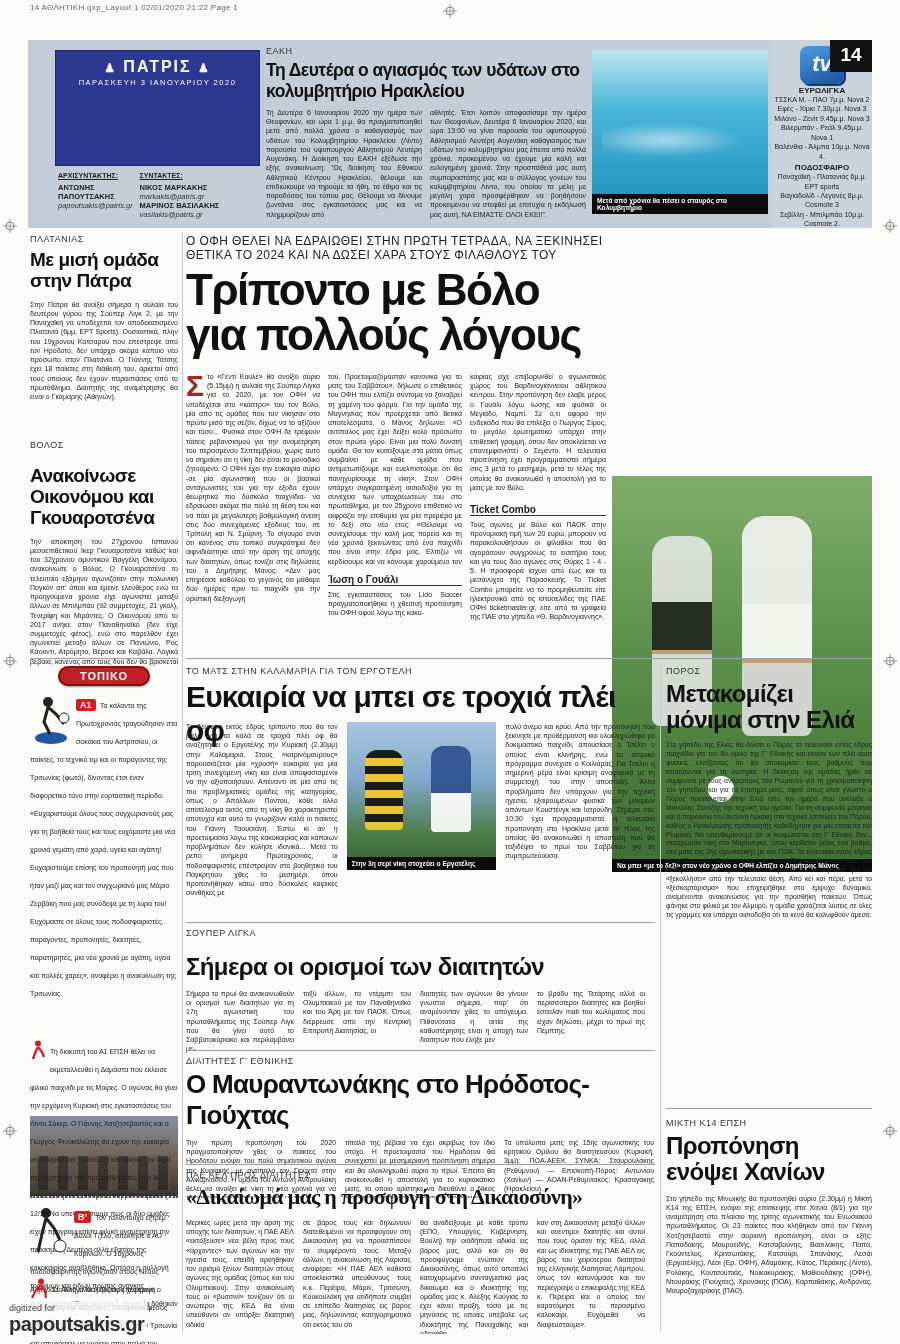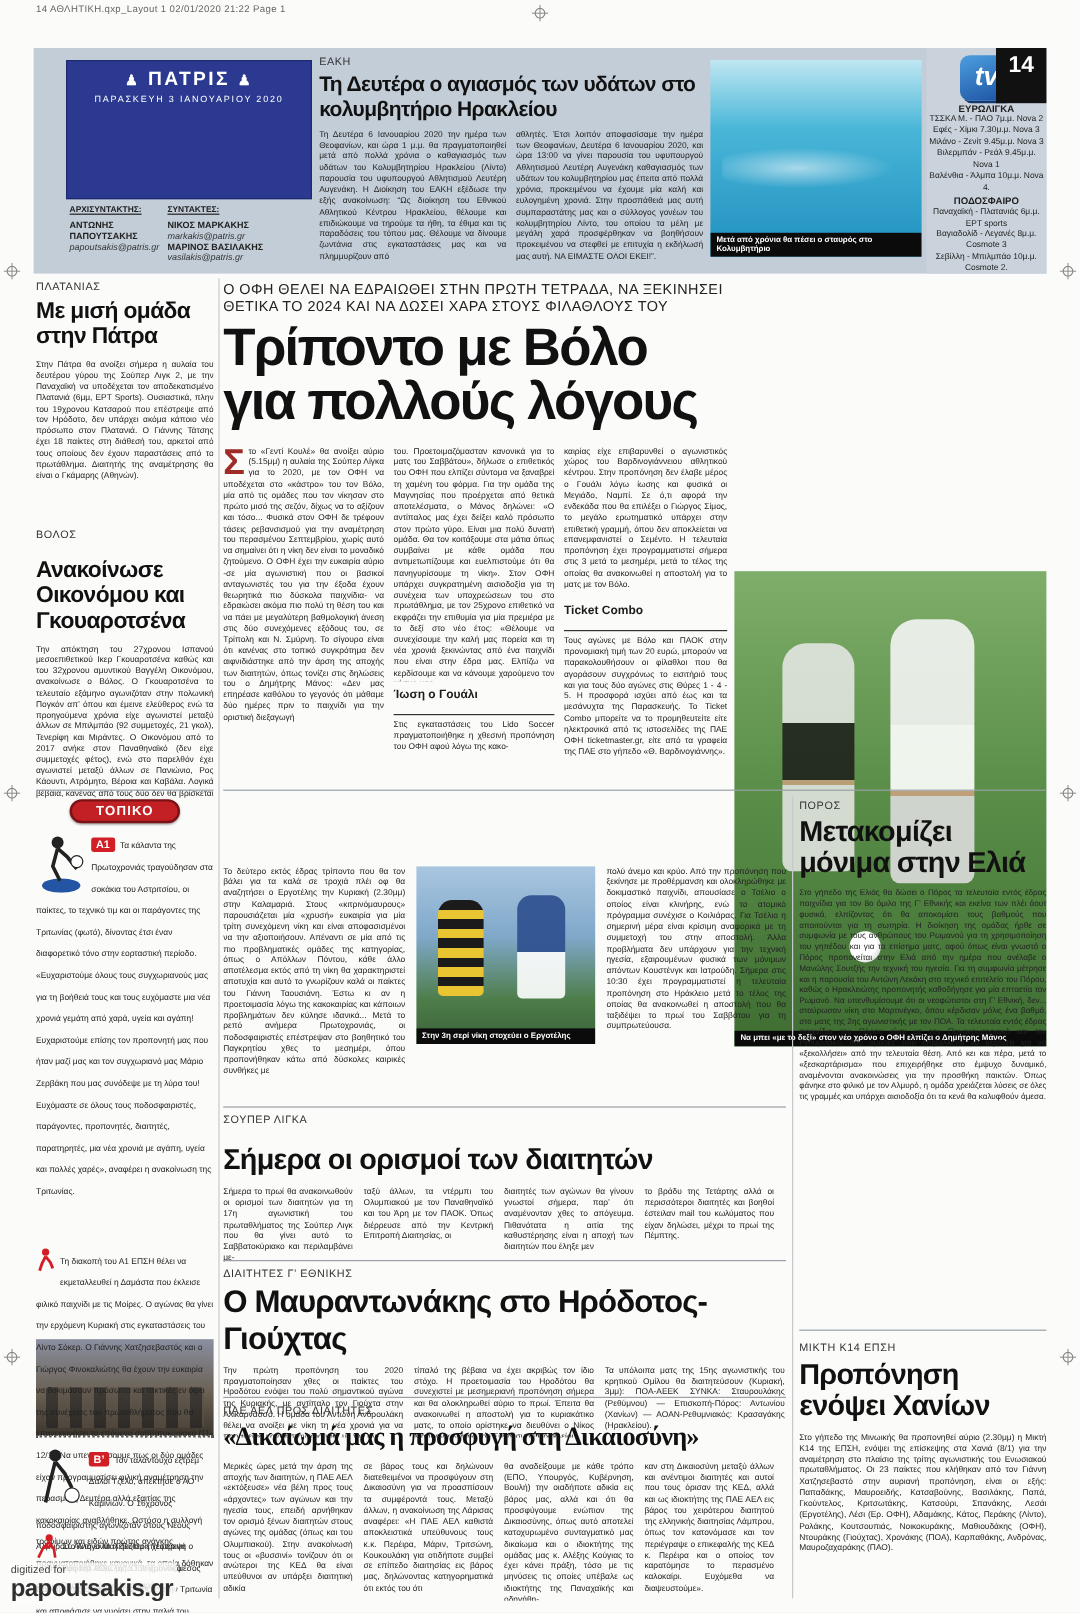--- a/index.html
+++ b/index.html
@@ -17,21 +17,21 @@
   .mast-date { font-size:7.5px; letter-spacing:1.5px; margin-top:2px; }
   .mast-sport { font-size:62px; font-weight:bold; font-style:italic; line-height:.95; letter-spacing:-2px; }
   .editors { font-size:7.5px; color:#222; }
   .editors .roleline { text-decoration:underline; font-weight:bold; font-size:7px; }
   .editors .name { font-weight:bold; font-size:7.5px; }
   .editors .mail { font-style:italic; color:#333; }
   .kicker { font-size:9px; letter-spacing:.5px; color:#333; }
   .kicker-lg { font-size:12px; letter-spacing:.4px; color:#222; }
   .headline { font-weight:bold; color:#111; letter-spacing:-.5px; }
   .bodycol { font-size:7px; line-height:1.32; text-align:justify; color:#222; overflow:hidden; }
-  .subhead { font-size:10px; font-weight:bold; border-bottom:1px solid #333; padding-bottom:10px; margin:6px 0 4px; }
+  .subhead { font-size:10px; font-weight:bold; border-bottom:1px solid #333; padding-bottom:0; margin:6px 0 4px; }
   .dropcap::first-letter { float:left; font-size:30px; line-height:.78; font-weight:bold; color:#9e2b25; padding:2px 3px 0 0; }
   .photo { position:relative; overflow:hidden; }
   .caption { background:#0b0b0b; color:#fff; font-size:6.6px; font-weight:bold; padding:3px 5px; line-height:1.1; }
   .hr { border-top:1px solid #9aa0a6; }
   .vr { border-left:1px solid #c6c9cc; }
   .pagenumbox { background:#111; color:#fff; font-weight:bold; font-size:19px; text-align:center; line-height:29px; }
   .tvcol { background:#cad3db; text-align:center; }
   .tvlogo { width:44px; height:38px; margin:6px auto 2px; background:linear-gradient(160deg,#4d9fe0,#1b4fa0);
             border-radius:8px; color:#fff; font-weight:bold; font-style:italic; font-size:22px; line-height:36px;
             box-shadow:2px 2px 0 #123a6e; }
@@ -129,21 +129,21 @@
     <div class="tvitem">Εφές - Χίμκι 7.30μ.μ. Nova 3</div>
     <div class="tvitem">Μιλάνο - Ζενίτ 9.45μ.μ. Nova 3</div>
     <div class="tvitem">Βιλερμπάν - Ρεάλ 9.45μ.μ. Nova 1</div>
     <div class="tvitem">Βαλένθια - Άλμπα 10μ.μ. Nova 4.</div>
     <div class="tvhead">ΠΟΔΟΣΦΑΙΡΟ</div>
     <div class="tvitem">Παναχαϊκή - Πλατανιάς 6μ.μ. ΕΡΤ sports</div>
     <div class="tvitem">Βαγιαδολίδ - Λεγανές 8μ.μ. Cosmote 3</div>
     <div class="tvitem">Σεβίλλη - Μπιλμπάο 10μ.μ. Cosmote 2.</div>
   </div>
 
-  <div class="abs pagenumbox" style="left:830px; top:40px; width:42px; height:46px;">14</div>
+  <div class="abs pagenumbox" style="left:830px; top:40px; width:42px; height:32px;">14</div>
 
   <div class="abs vr" style="left:182px; top:232px; height:1100px;"></div>
 
   <div class="abs" style="left:30px; top:234px; width:148px;">
     <div class="kicker">ΠΛΑΤΑΝΙΑΣ</div>
     <div class="headline" style="font-size:19px; line-height:1.1; margin:6px 0 8px;">Με μισή ομάδα στην Πάτρα</div>
     <div class="bodycol" style="width:148px; height:132px;">Στην Πάτρα θα ανοίξει σήμερα η αυλαία του δευτέρου γύρου της Σούπερ Λιγκ 2, με την Παναχαϊκή να υποδέχεται τον αποδεκατισμένο Πλατανιά (6μμ, ΕΡΤ Sports). Ουσιαστικά, πλην του 19χρονου Κατσαρού που επέστρεψε από τον Ηρόδοτο, δεν υπάρχει ακόμα κάποιο νέο πρόσωπο στον Πλατανιά. Ο Γιάννης Τάτσης έχει 18 παίκτες στη διάθεσή του, αρκετοί από τους οποίους δεν έχουν παραστάσεις από το πρωτάθλημα. Διαιτητής της αναμέτρησης θα είναι ο Γκάμαρης (Αθηνών).</div>
   </div>
 
   <div class="abs" style="left:30px; top:440px; width:148px;">
@@ -231,20 +231,24 @@
 
   <div class="abs photo" style="left:612px; top:232px; width:260px; height:396px; background:linear-gradient(180deg,#7fae6a 0%,#5b8f49 45%,#3f6d33 100%);">
     <div style="position:absolute; left:40px; top:60px; width:60px; height:190px; background:linear-gradient(180deg,#e9e9e9 0 35%,#1b1b1b 35% 60%,#caa27e 60% 62%,#e9e9e9 62% 100%); border-radius:20px 20px 8px 8px; opacity:.85;"></div>
     <div style="position:absolute; left:130px; top:40px; width:70px; height:220px; background:linear-gradient(180deg,#f4f4f4 0 40%,#ffffff 40% 65%,#caa27e 65% 67%,#dcdcdc 67% 100%); border-radius:22px 22px 8px 8px; opacity:.9;"></div>
     <div style="position:absolute; left:96px; top:300px; width:26px; height:26px; border-radius:50%; background:radial-gradient(circle at 35% 35%, #fff 55%, #bbb);"></div>
     <div class="caption abs" style="left:0; bottom:0; width:100%;">Να μπει «με το δεξί» στον νέο χρόνο ο ΟΦΗ ελπίζει ο Δημήτρης Μάνος</div>
   </div>
 
   <div class="abs hr" style="left:186px; top:658px; width:686px;"></div>
 
+  <div class="abs" style="left:186px; top:666px; width:469px;">
+    <div class="kicker">ΤΟ ΜΑΤΣ ΣΤΗΝ ΚΑΛΑΜΑΡΙΑ ΓΙΑ ΤΟΝ ΕΡΓΟΤΕΛΗ</div>
+    <div class="headline" style="font-size:30px; letter-spacing:-.8px; margin:4px 0 8px;">Ευκαιρία να μπει σε τροχιά πλέι οφ</div>
+  </div>
   <div class="abs" style="left:186px; top:722px; width:469px; height:196px; display:flex; gap:9px;">
     <div class="bodycol" style="width:152px; height:196px;">Το δεύτερο εκτός έδρας τρίποντο που θα τον βάλει για τα καλά σε τροχιά πλέι οφ θα αναζητήσει ο Εργοτέλης την Κυριακή (2.30μμ) στην Καλαμαριά. Στους «κιτρινόμαυρους» παρουσιάζεται μία «χρυσή» ευκαιρία για μία τρίτη συνεχόμενη νίκη και είναι αποφασισμένοι να την αξιοποιήσουν. Απέναντι σε μία από τις πιο προβληματικές ομάδες της κατηγορίας, όπως ο Απόλλων Πόντου, κάθε άλλο αποτέλεσμα εκτός από τη νίκη θα χαρακτηριστεί αποτυχία και αυτό το γνωρίζουν καλά οι παίκτες του Γιάννη Ταουσιάνη. Έστω κι αν η προετοιμασία λόγω της κακοκαιρίας και κάποιων προβλημάτων δεν κύλησε ιδανικά... Μετά το ρεπό ανήμερα Πρωτοχρονιάς, οι ποδοσφαιριστές επέστρεψαν στο βοηθητικό του Παγκρητίου χθες το μεσημέρι, όπου προπονήθηκαν κάτω από δύσκολες καιρικές συνθήκες με</div>
     <div class="photo" style="width:150px; height:148px; background:linear-gradient(180deg,#a9c6e0 0%,#7fa8c9 40%,#4e7d4a 75%,#3a6238 100%);">
       <div style="position:absolute; left:18px; top:28px; width:38px; height:80px; background:repeating-linear-gradient(0deg,#e8c531 0 8px,#1b1b1b 8px 16px); border-radius:12px 12px 4px 4px;"></div>
       <div style="position:absolute; left:84px; top:24px; width:40px; height:86px; background:linear-gradient(180deg,#2c4f8f 0 55%,#fff 55% 100%); border-radius:12px 12px 4px 4px; opacity:.9;"></div>
       <div class="caption abs" style="left:0; bottom:0; width:100%;">Στην 3η σερί νίκη στοχεύει ο Εργοτέλης</div>
     </div>
     <div class="bodycol" style="width:150px; height:196px;">πολύ άνεμο και κρύο. Από την προπόνηση που ξεκίνησε με προθέρμανση και ολοκληρώθηκε με δοκιμαστικό παιχνίδι, απουσίασε ο Τσέλιο ο οποίος είναι κλινήρης, ενώ το ατομικό πρόγραμμα συνέχισε ο Κοιλιάρας. Για Τσέλιο η σημερινή μέρα είναι κρίσιμη αναφορικά με τη συμμετοχή του στην αποστολή. Άλλα προβλήματα δεν υπάρχουν για την τεχνική ηγεσία, εξαιρουμένων φυσικά των μόνιμων απόντων Κουστένγκ και Ιατρούδη. Σήμερα στις 10:30 έχει προγραμματιστεί η τελευταία προπόνηση στο Ηράκλειο μετά το τέλος της οποίας θα ανακοινωθεί η αποστολή που θα ταξιδέψει το πρωί του Σαββάτου για τη συμπρωτεύουσα.</div>
   </div>
 

